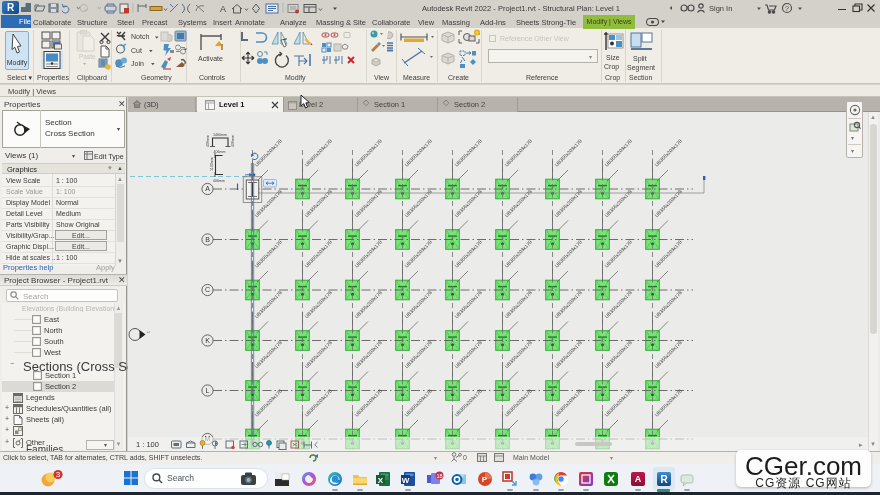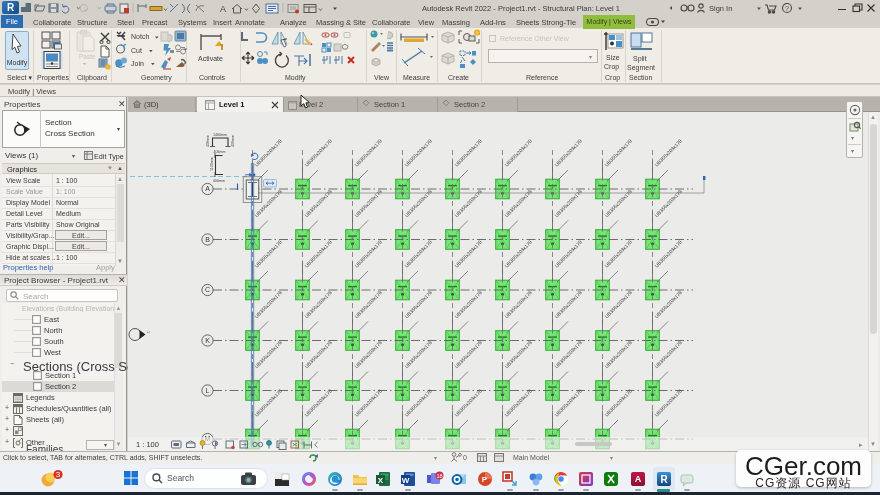--- a/index.html
+++ b/index.html
@@ -92,21 +92,21 @@
 <div class="abs" style="left:838px;top:9px;width:8px;height:1.4px;background:#333"></div>
 <svg class="abs" style="left:852px;top:3px" width="11" height="10" viewBox="0 0 11 10">
     <path d="M3 3 v-2 h7 v6 h-2" fill="none" stroke="#333" stroke-width="1.1"></path>
     <rect x="1" y="3" width="6.5" height="5.5" fill="none" stroke="#333" stroke-width="1.1"></rect>
   </svg>
 <svg class="abs" style="left:866px;top:3px" width="10" height="10" viewBox="0 0 10 10">
     <path d="M1.5 1.5 L8.5 8.5 M8.5 1.5 L1.5 8.5" stroke="#333" stroke-width="1.2"></path>
   </svg>
 
 <div class="abs" style="left:0;top:15px;width:880px;height:13px;background:#d4d1ca"></div>
-<div class="abs" style="left:1px;top:15px;width:22px;height:13px;background:#2c6cb5;color:#fff;font-size:7.5px;text-align:center;line-height:13px">File</div>
+<div class="abs" style="left:1px;top:15px;width:30px;height:13px;background:#2c6cb5;color:#fff;font-size:7.5px;text-align:right;line-height:13px">File</div>
 <div class="abs t75" style="left:33px;top:17.5px">Collaborate</div>
 <div class="abs t75" style="left:77px;top:17.5px">Structure</div>
 <div class="abs t75" style="left:117px;top:17.5px">Steel</div>
 <div class="abs t75" style="left:142px;top:17.5px">Precast</div>
 <div class="abs t75" style="left:178px;top:17.5px">Systems</div>
 <div class="abs t75" style="left:213px;top:17.5px">Insert</div>
 <div class="abs t75" style="left:235px;top:17.5px">Annotate</div>
 <div class="abs t75" style="left:280px;top:17.5px">Analyze</div>
 <div class="abs t75" style="left:316px;top:17.5px">Massing &amp; Site</div>
 <div class="abs t75" style="left:372px;top:17.5px">Collaborate</div>

